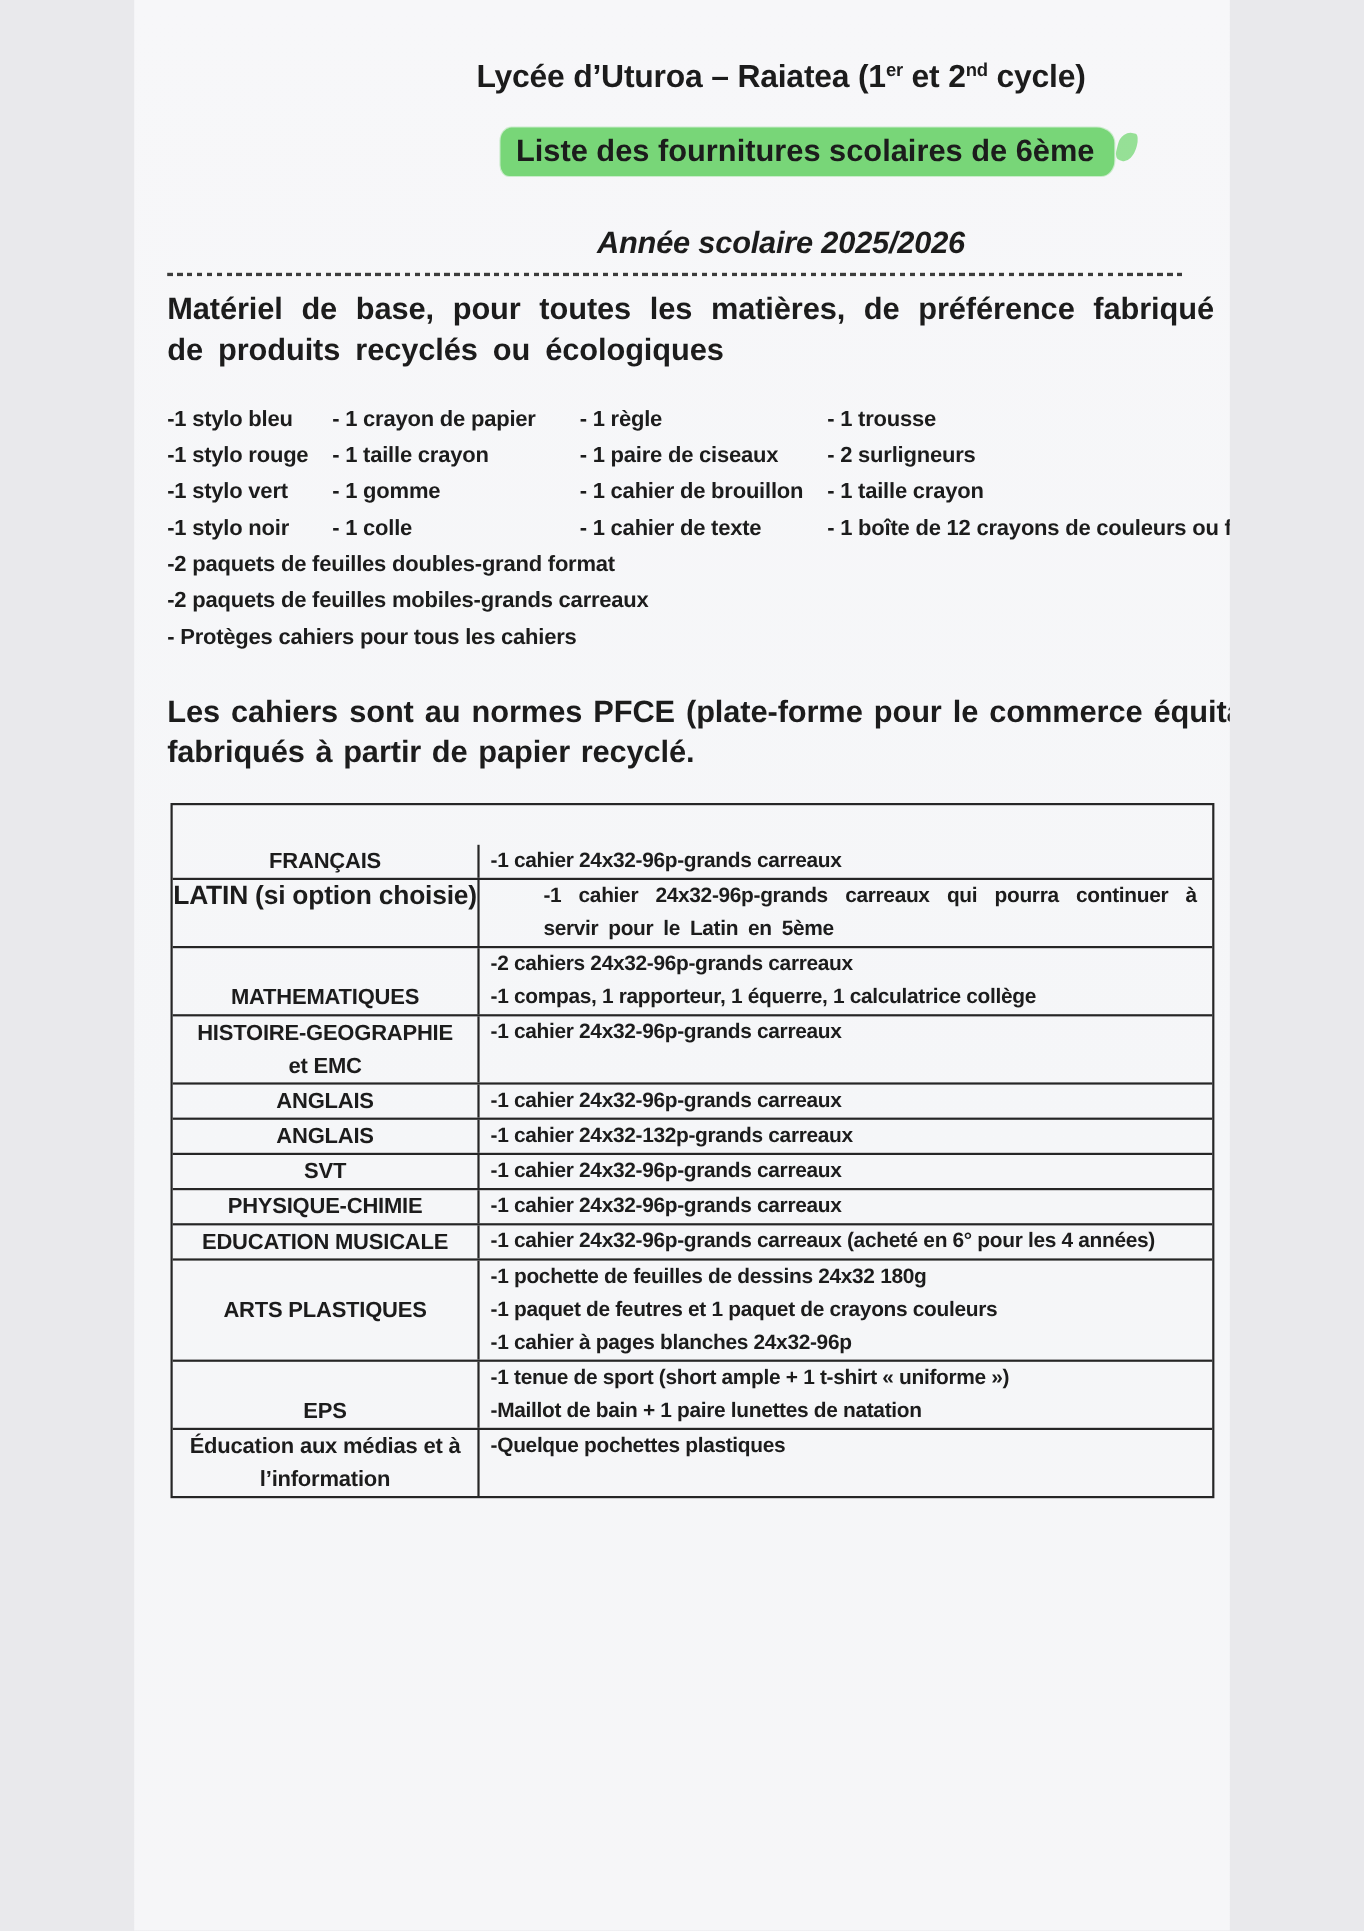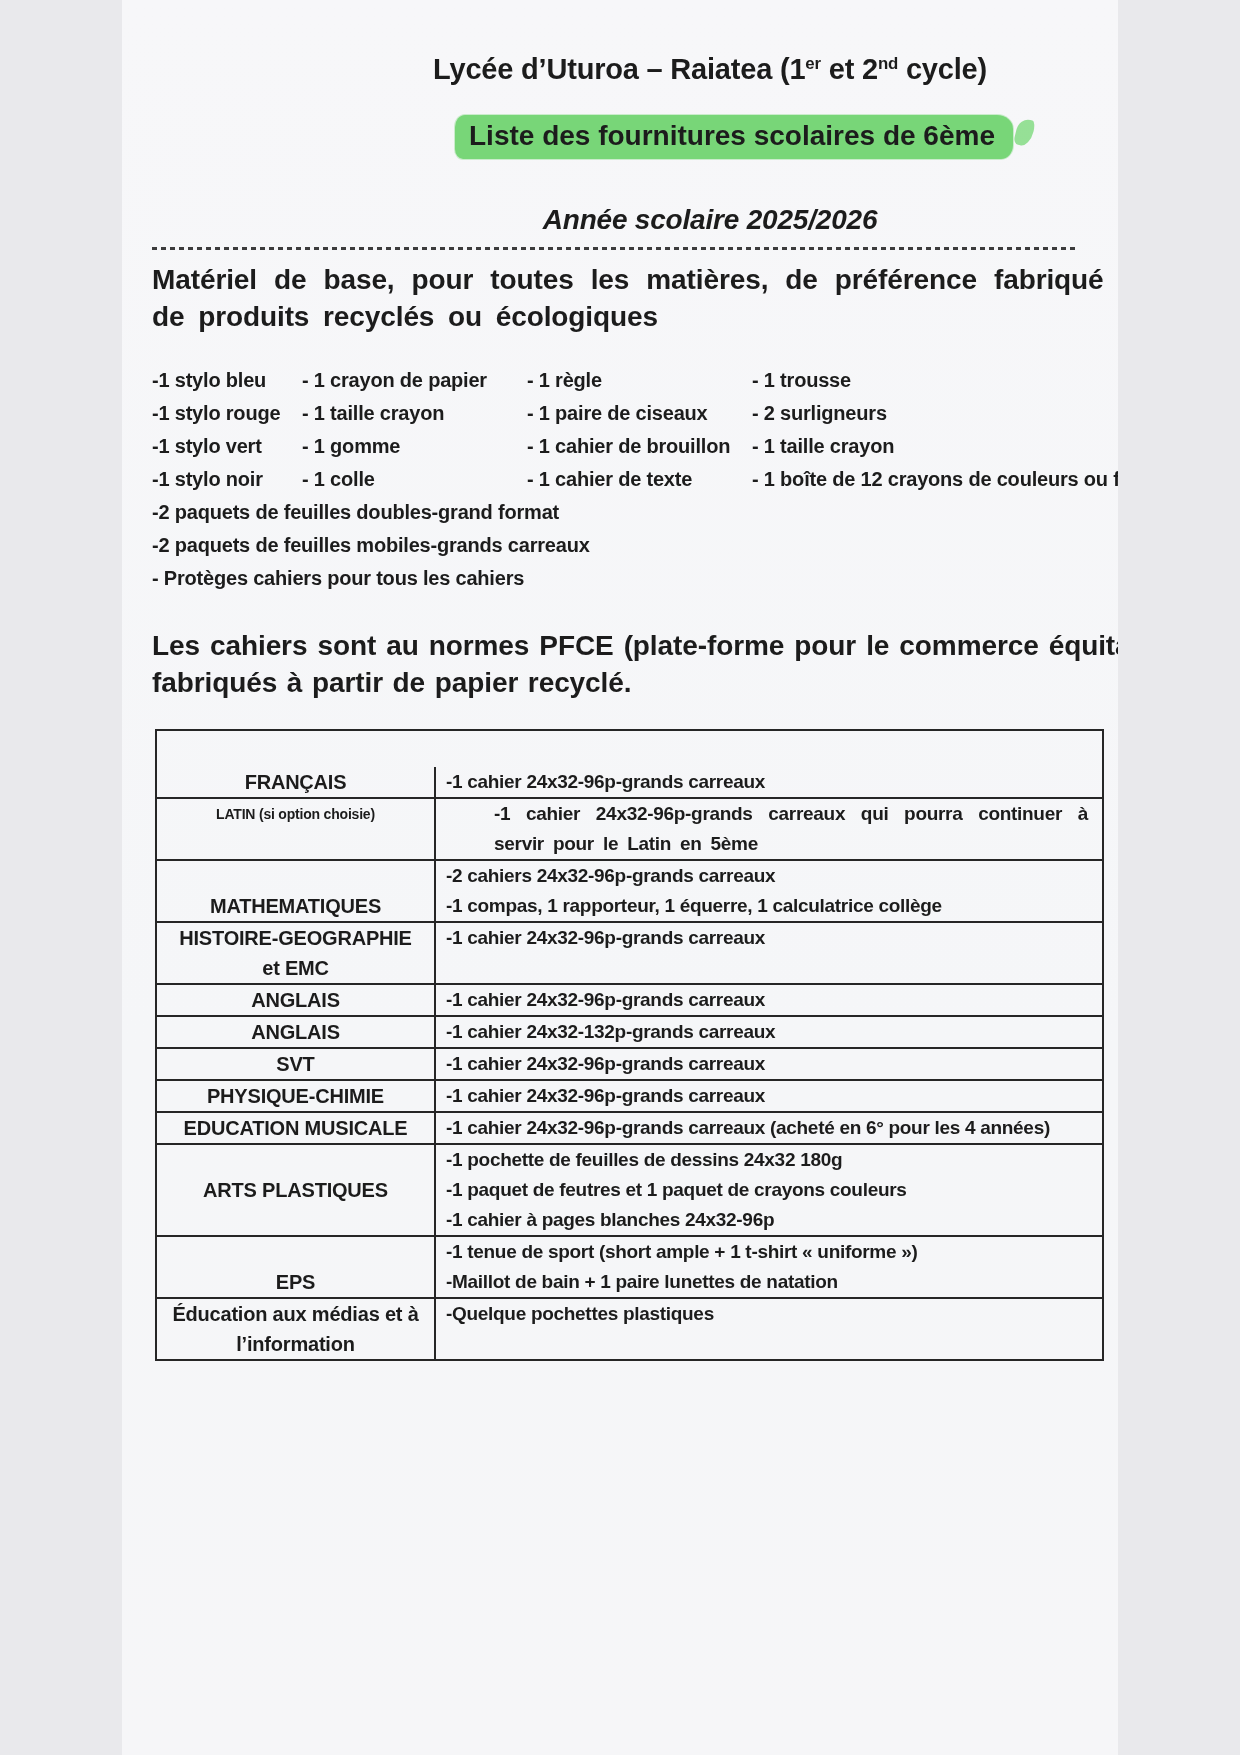--- a/index.html
+++ b/index.html
@@ -123,21 +123,21 @@
     border-right:2px solid #262626;
     display:flex;
     justify-content:center;
     align-items:center;
     text-align:center;
     line-height:30px;
     padding:0 3px;
     white-space:pre-line;
     letter-spacing:-0.2px;
   }
-  .row-2 .cell-subject{align-items:flex-start;font-size:14px;white-space:nowrap;}
+  .row-2 .cell-subject{align-items:flex-start;font-size:24px;white-space:nowrap;}
   .row-3 .cell-subject,.row-11 .cell-subject{align-items:flex-end;}
   .cell-items{padding:0;}
   .item-line{
     line-height:30px;
     padding-left:10px;
     padding-right:14px;
     font-size:19px;
     letter-spacing:-0.3px;
   }
   .row-2 .item-line{text-align:justify;word-spacing:4px;margin-left:48px;}

